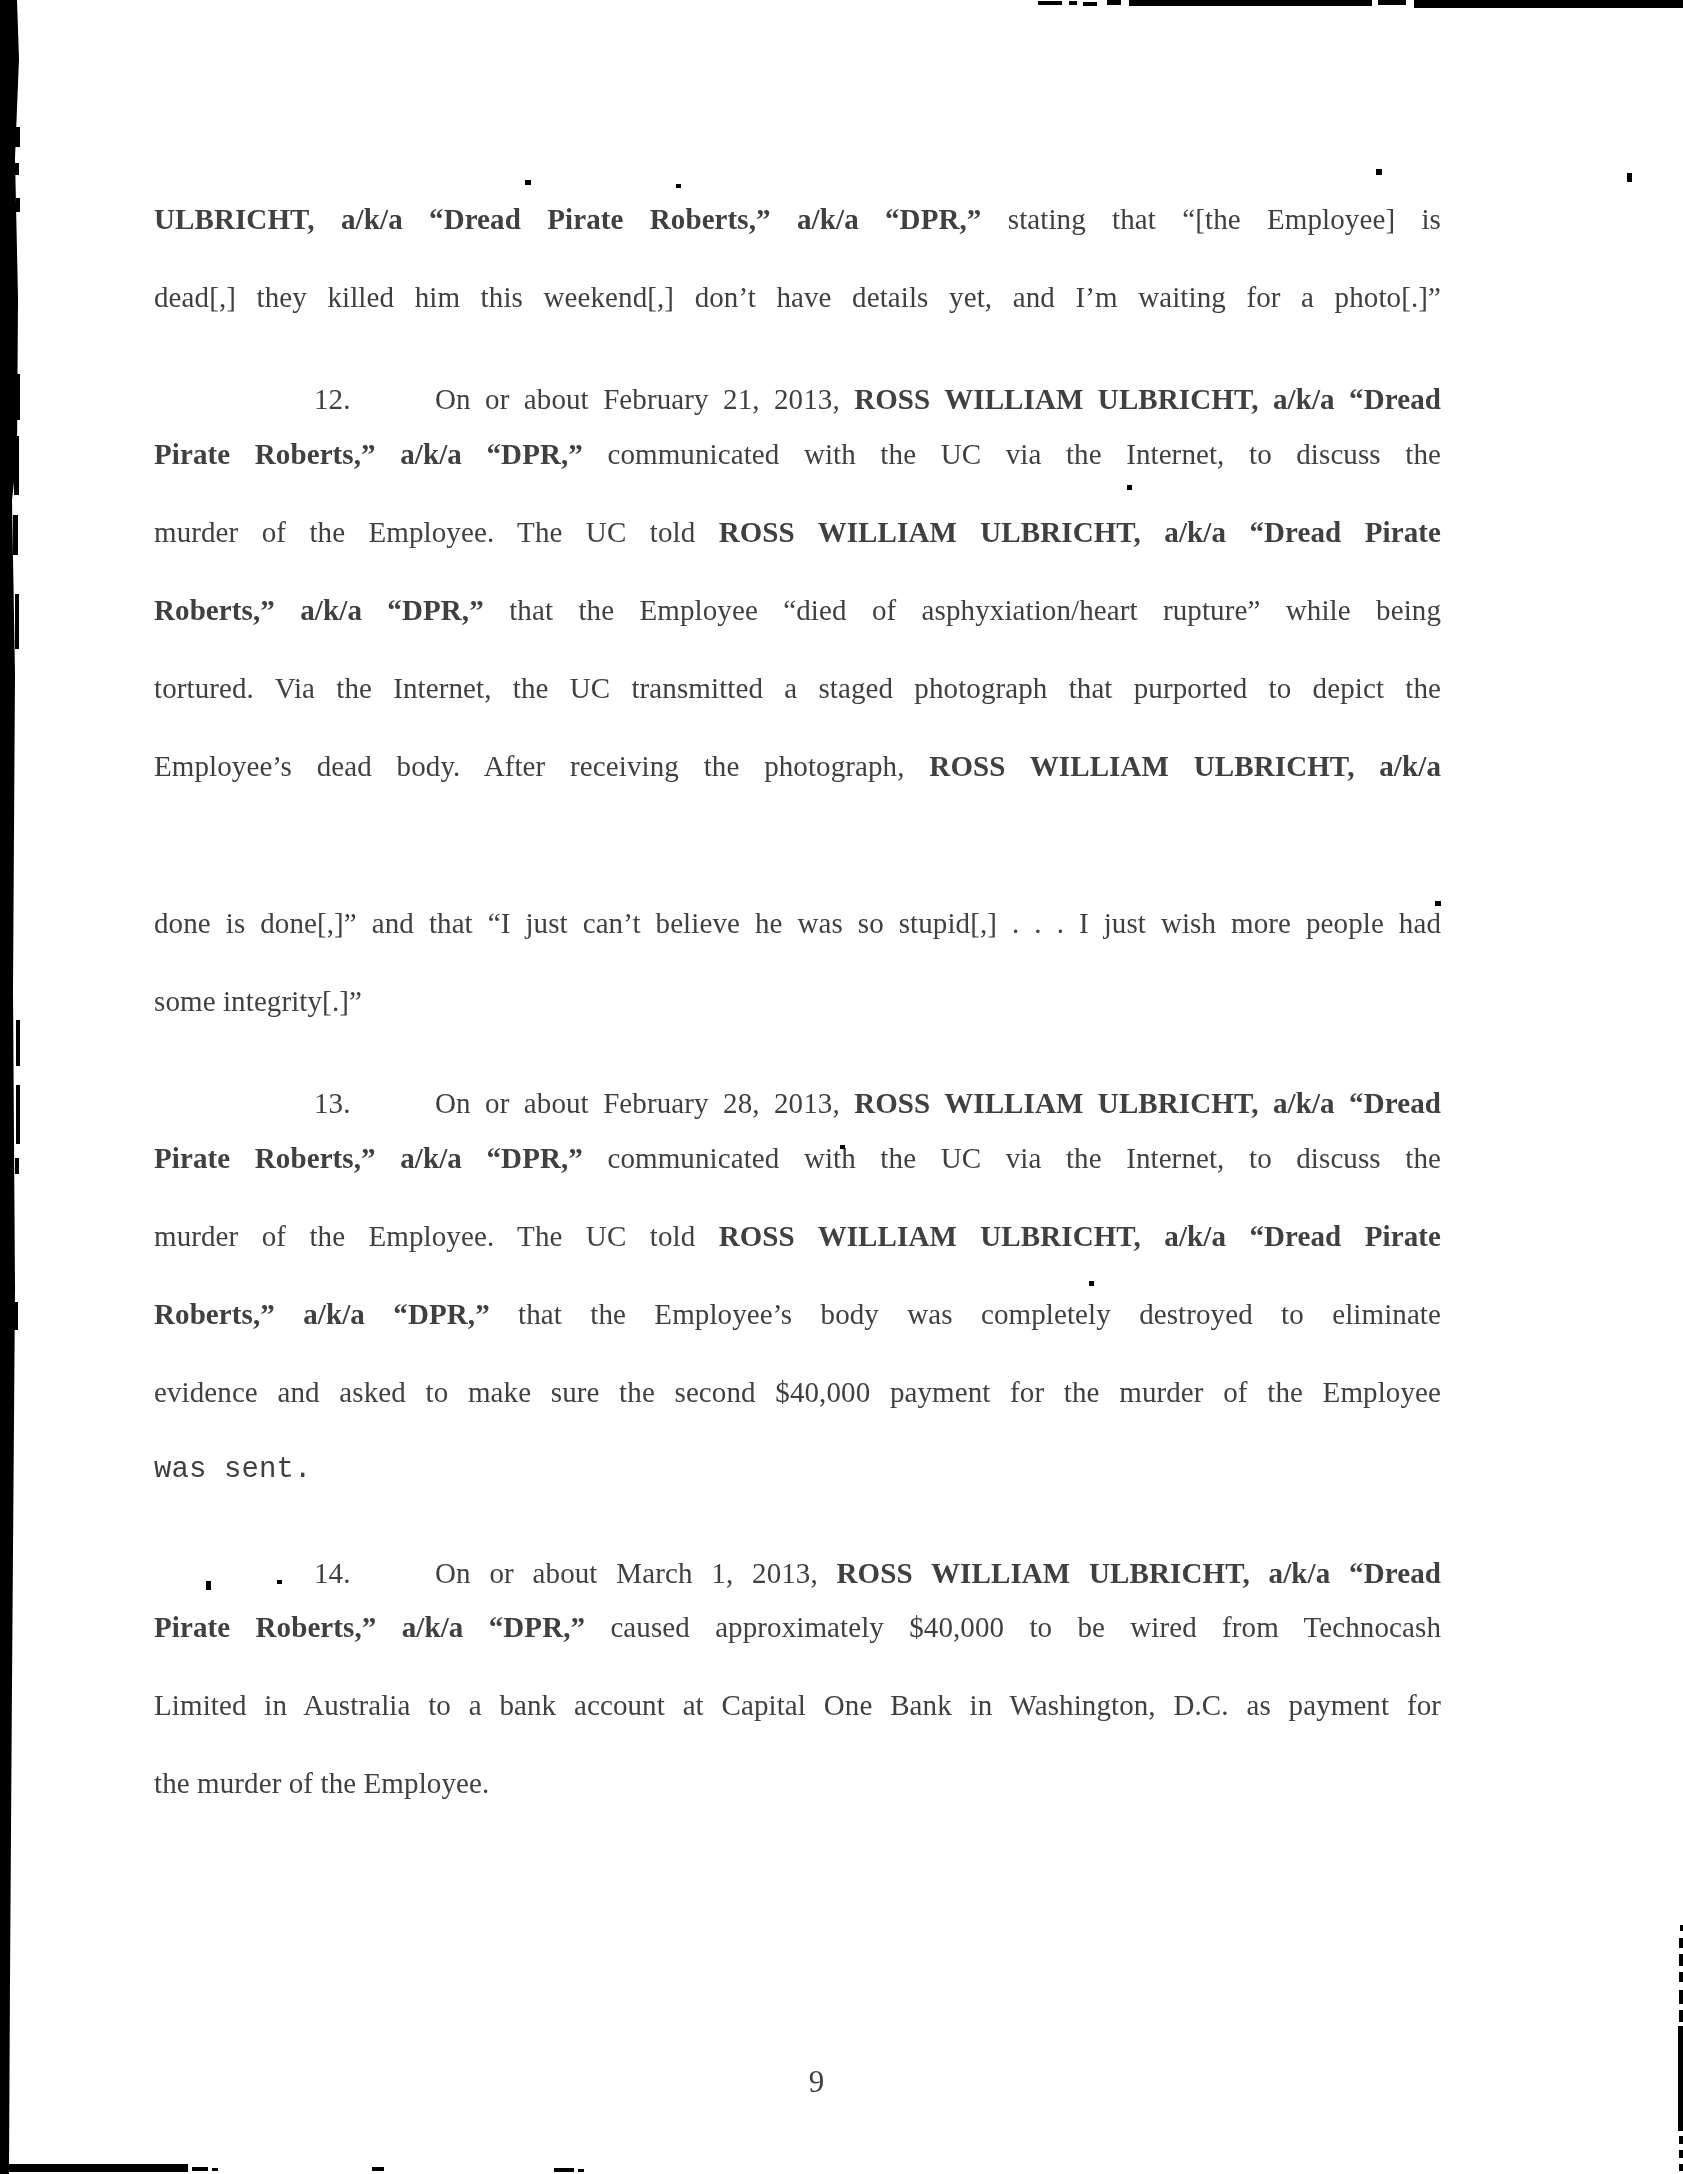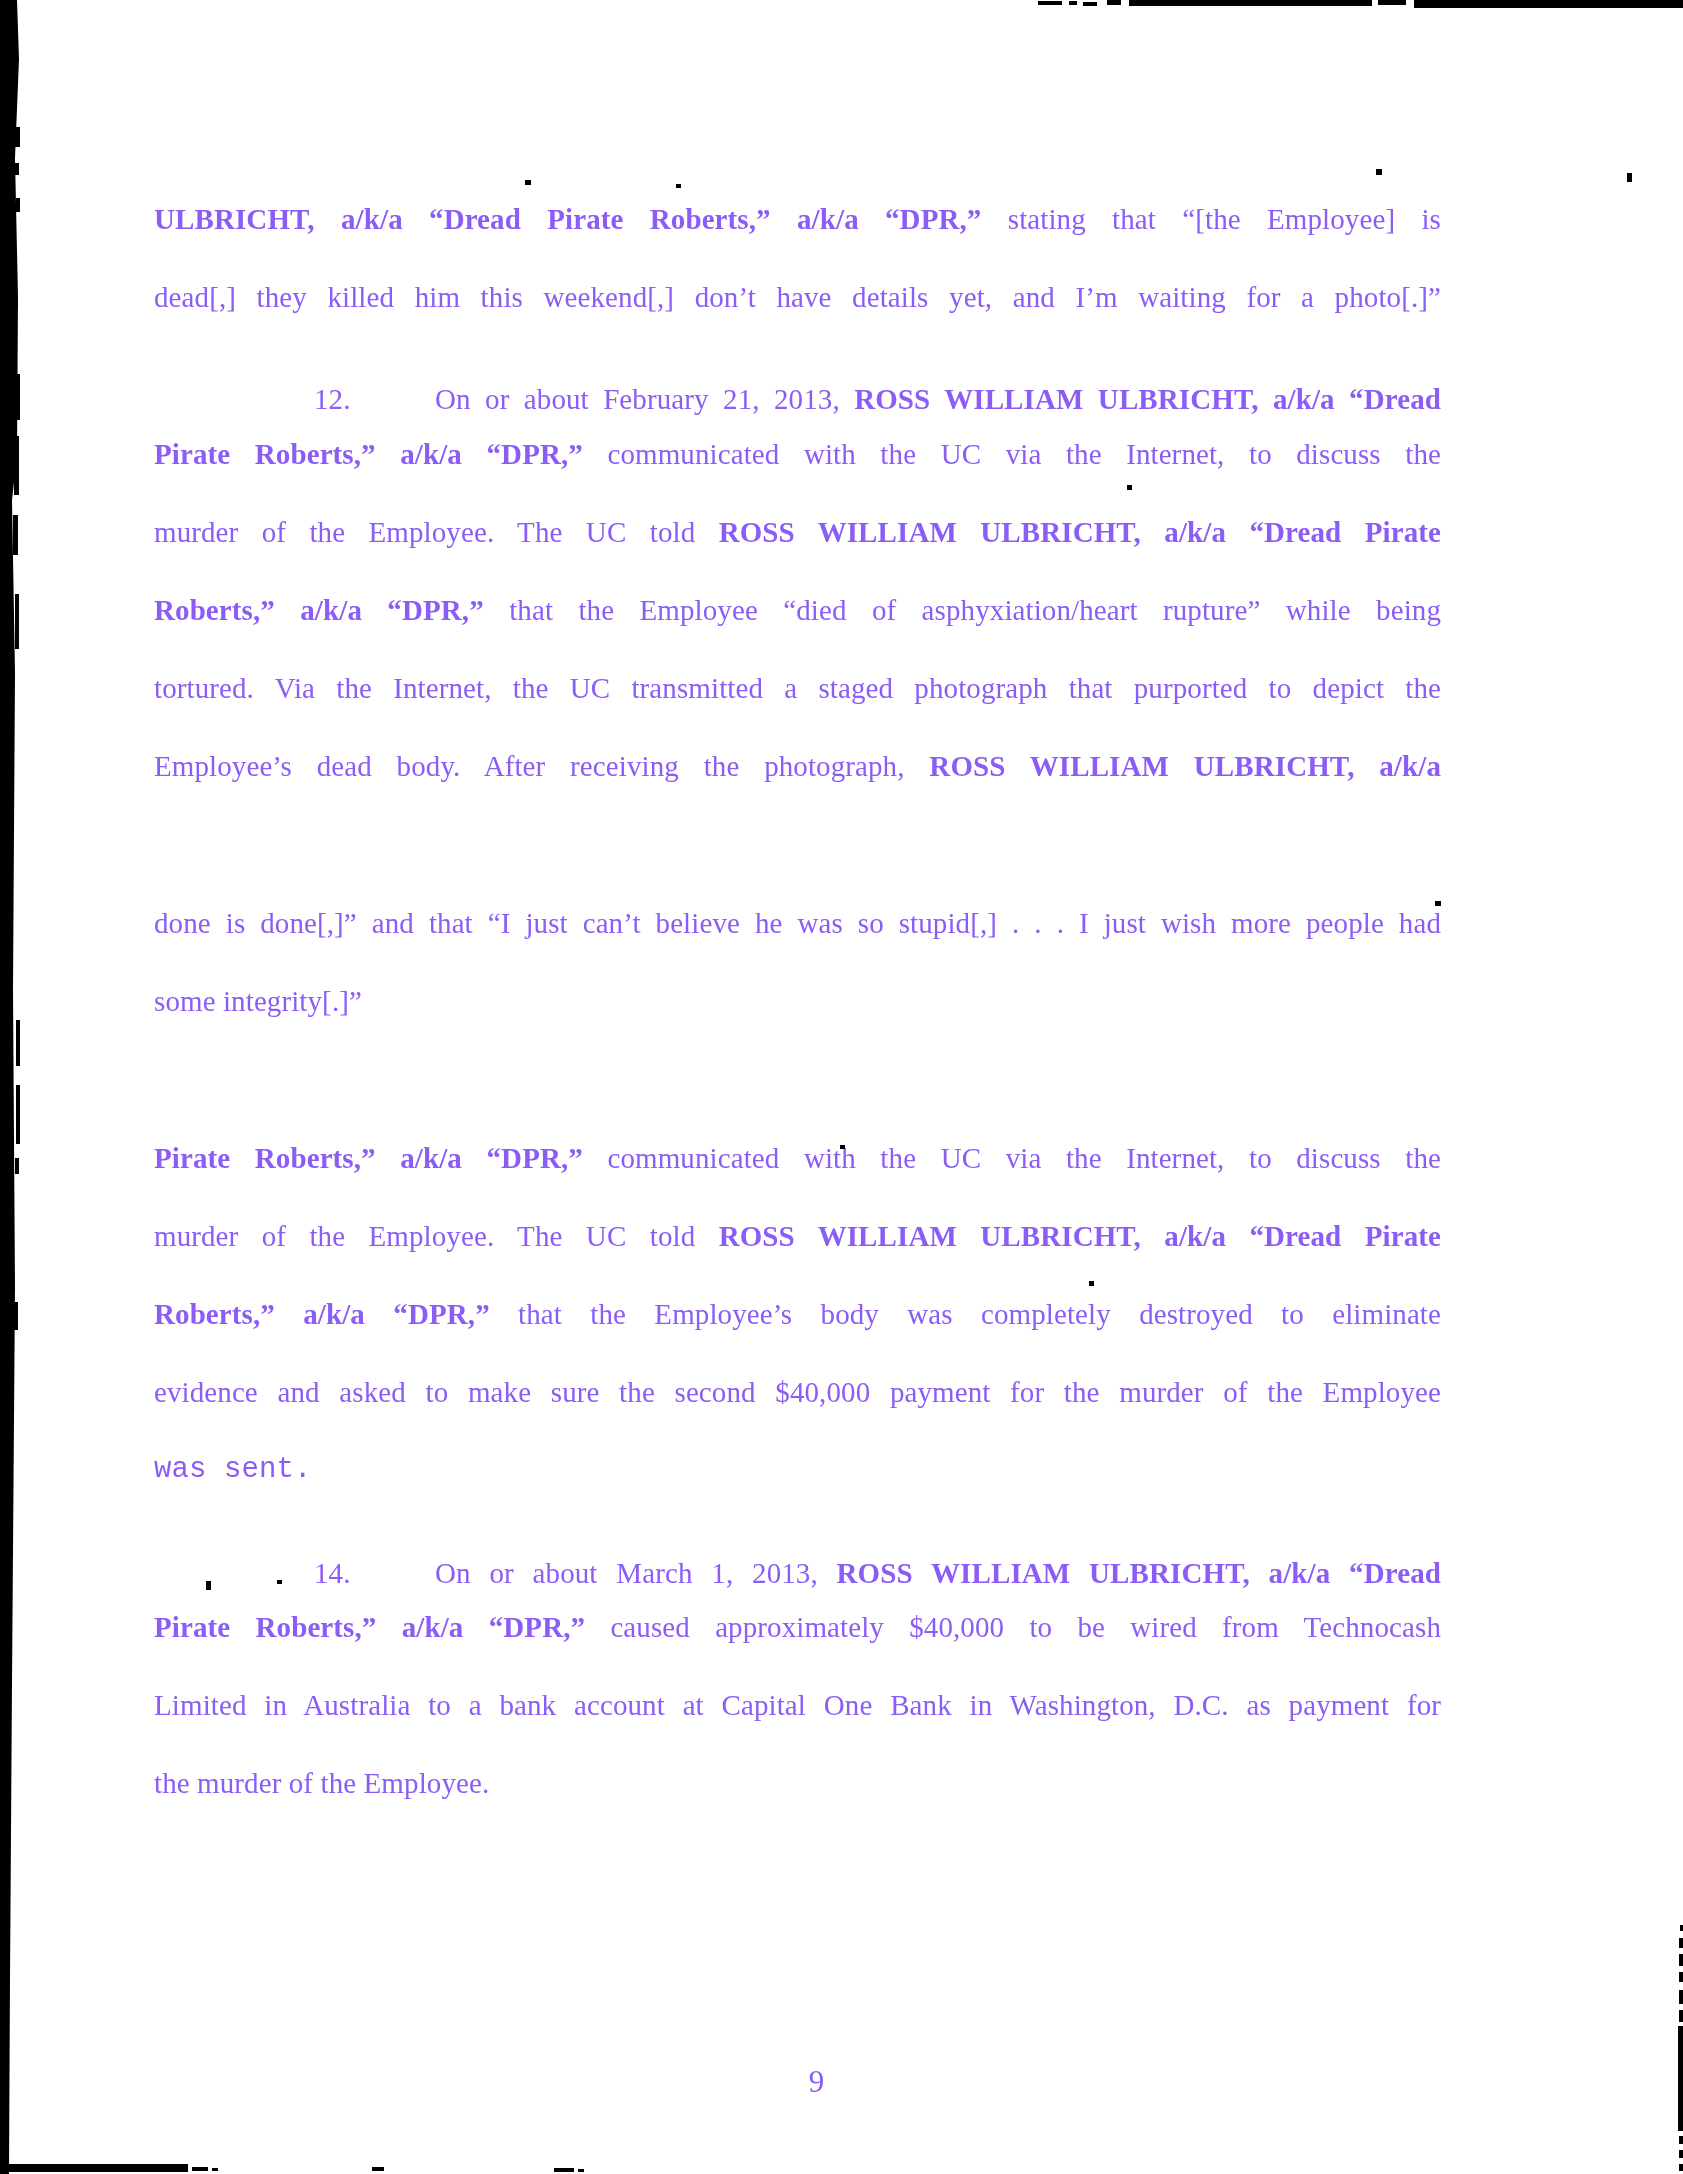--- a/index.html
+++ b/index.html
@@ -7,21 +7,21 @@
     padding: 0;
     background: #e8e8e8;
   }
   .page {
     position: relative;
     width: 1683px;
     height: 2174px;
     background: #ffffff;
     overflow: hidden;
     font-family: "Liberation Serif", "DejaVu Serif", serif;
-    color: #8b5cf6;
+    color: #404040;
   }
   .doc-body { position: absolute; inset: 0; }
   .line {
     position: absolute;
     left: 154px;
     width: 1287px;
     font-size: 29px;
     line-height: 34px;
     white-space: normal;
     text-align: left;
@@ -66,20 +66,21 @@
       <div class="line just" style="top: 202px;"><b>ULBRICHT, a/k/a “Dread Pirate Roberts,” a/k/a “DPR,”</b><span> stating that “[the Employee] is</span></div>
       <div class="line just" style="top: 280px;"><span>dead[,] they killed him this weekend[,] don’t have details yet, and I’m waiting for a photo[.]”</span></div>
       <div class="line just" style="top: 358px;"><span class="pnum">12.</span><span>On or about February 21, 2013, </span><b>ROSS WILLIAM ULBRICHT, a/k/a “Dread</b></div>
       <div class="line just" style="top: 437px;"><b>Pirate Roberts,” a/k/a “DPR,”</b><span> communicated with the UC via the Internet, to discuss the</span></div>
       <div class="line just" style="top: 515px;"><span>murder of the Employee. The UC told </span><b>ROSS WILLIAM ULBRICHT, a/k/a “Dread Pirate</b></div>
       <div class="line just" style="top: 593px;"><b>Roberts,” a/k/a “DPR,”</b><span> that the Employee “died of asphyxiation/heart rupture” while being</span></div>
       <div class="line just" style="top: 671px;"><span>tortured. Via the Internet, the UC transmitted a staged photograph that purported to depict the</span></div>
       <div class="line just" style="top: 749px;"><span>Employee’s dead body. After receiving the photograph, </span><b>ROSS WILLIAM ULBRICHT, a/k/a</b></div>
       <div class="line just" style="top: 906px;"><span>done is done[,]” and that “I just can’t believe he was so stupid[,] . . . I just wish more people had</span></div>
       <div class="line" style="top: 984px;"><span>some integrity[.]”</span></div>
+      <div class="line just" style="top: 1062px;"><span class="pnum">13.</span><span>On or about February 28, 2013, </span><b>ROSS WILLIAM ULBRICHT, a/k/a “Dread</b></div>
       <div class="line just" style="top: 1141px;"><b>Pirate Roberts,” a/k/a “DPR,”</b><span> communicated with the UC via the Internet, to discuss the</span></div>
       <div class="line just" style="top: 1219px;"><span>murder of the Employee. The UC told </span><b>ROSS WILLIAM ULBRICHT, a/k/a “Dread Pirate</b></div>
       <div class="line just" style="top: 1297px;"><b>Roberts,” a/k/a “DPR,”</b><span> that the Employee’s body was completely destroyed to eliminate</span></div>
       <div class="line just" style="top: 1375px;"><span>evidence and asked to make sure the second $40,000 payment for the murder of the Employee</span></div>
       <div class="line" style="top: 1453px; font-family: Liberation Mono, monospace;"><span>was sent.</span></div>
       <div class="line just" style="top: 1532px;"><span class="pnum">14.</span><span>On or about March 1, 2013, </span><b>ROSS WILLIAM ULBRICHT, a/k/a “Dread</b></div>
       <div class="line just" style="top: 1610px;"><b>Pirate Roberts,” a/k/a “DPR,”</b><span> caused approximately $40,000 to be wired from Technocash</span></div>
       <div class="line just" style="top: 1688px;"><span>Limited in Australia to a bank account at Capital One Bank in Washington, D.C. as payment for</span></div>
       <div class="line" style="top: 1766px;"><span>the murder of the Employee.</span></div>
     </div>

